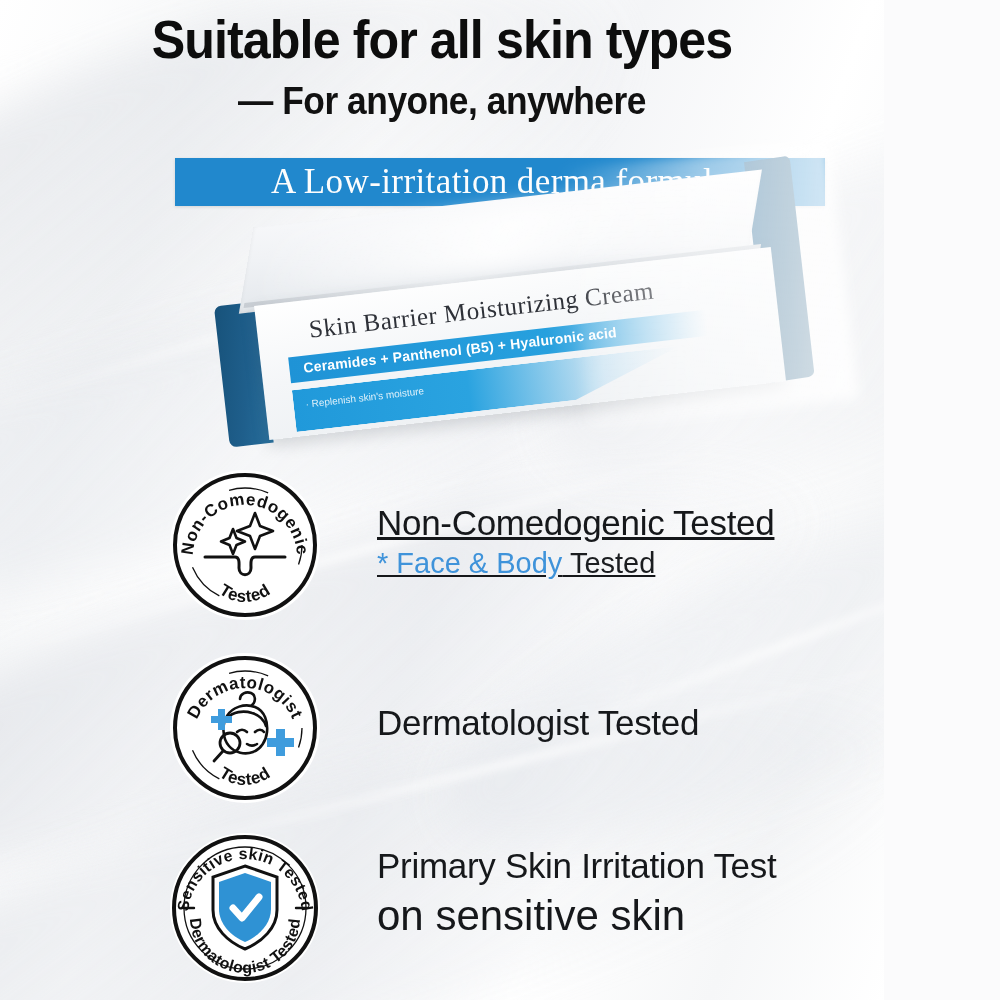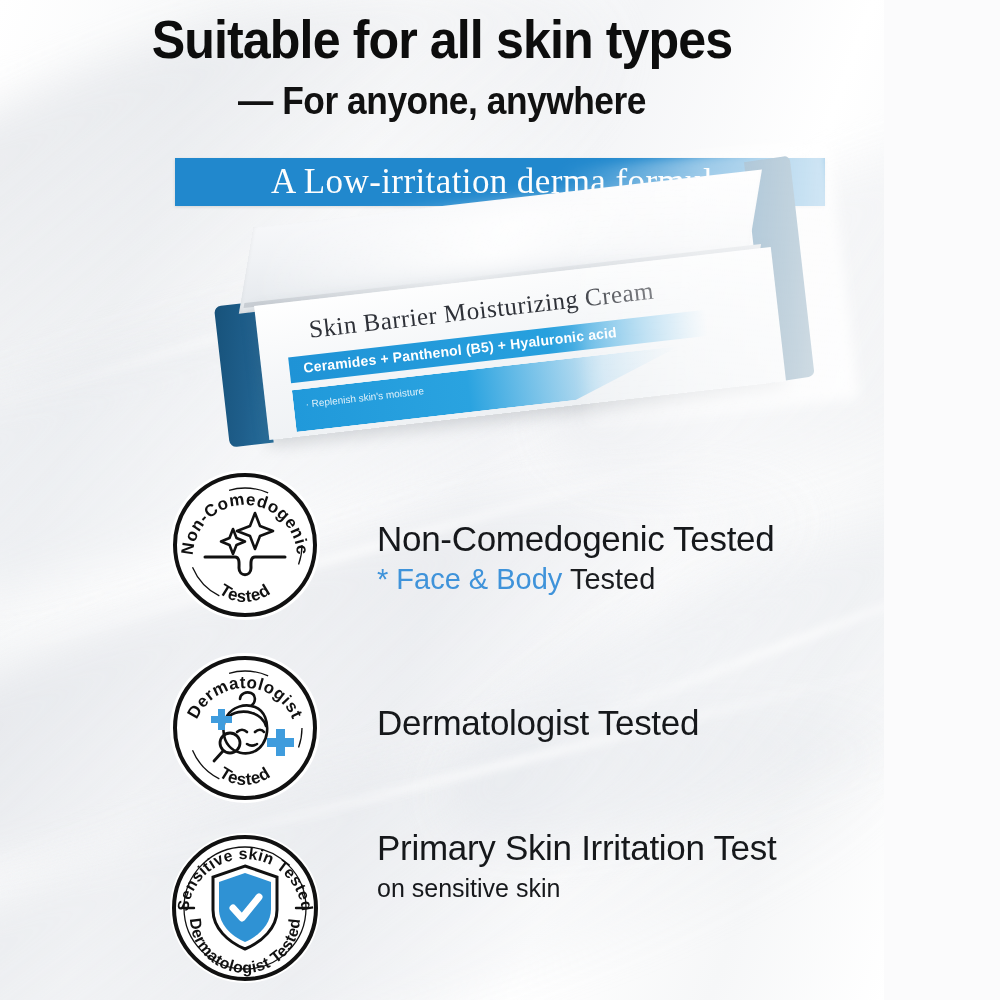--- a/index.html
+++ b/index.html
@@ -207,24 +207,24 @@
     white-space:nowrap;
     color:#16181b;
   }
   .f-sub{
     font-size:29px;
     margin-top:4px;
     white-space:nowrap;
     color:#1b1d20;
   }
   .f-sub .blue{color:#3f93da;margin-top:48px;}
-  .feat-1{top:519px;}
+  .feat-1{top:503px;text-decoration:underline;}
   .feat-2{top:703px;}
-  .feat-3{top:828px;}
-  .f-line2{font-size:25px;margin-top:6px;white-space:nowrap;color:#16181b;}
+  .feat-3{top:846px;}
+  .f-line2{font-size:42px;margin-top:6px;white-space:nowrap;color:#16181b;}
 </style>
 </head>
 <body>
 
 <div id="page">
 
   <div class="bg-base"></div>
   <div class="wave w1"></div>
   <div class="wave w2"></div>
   <div class="wave w3"></div>

